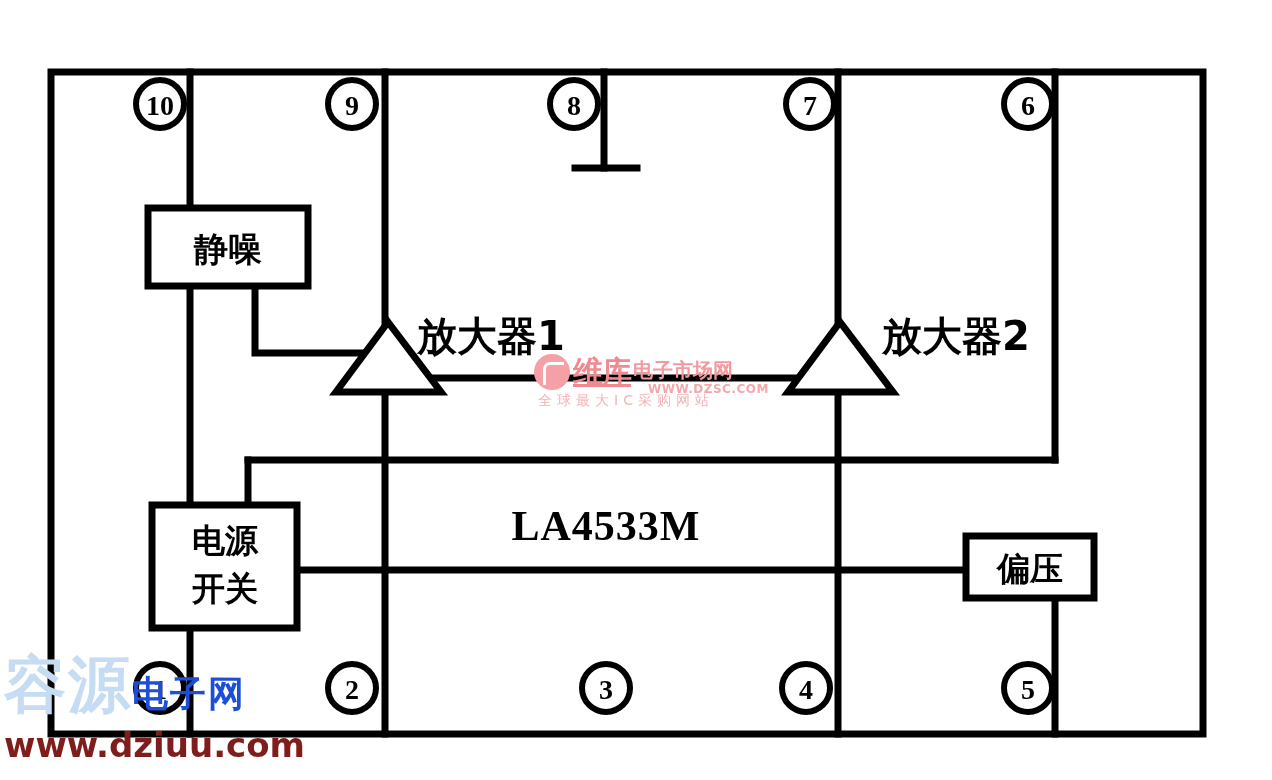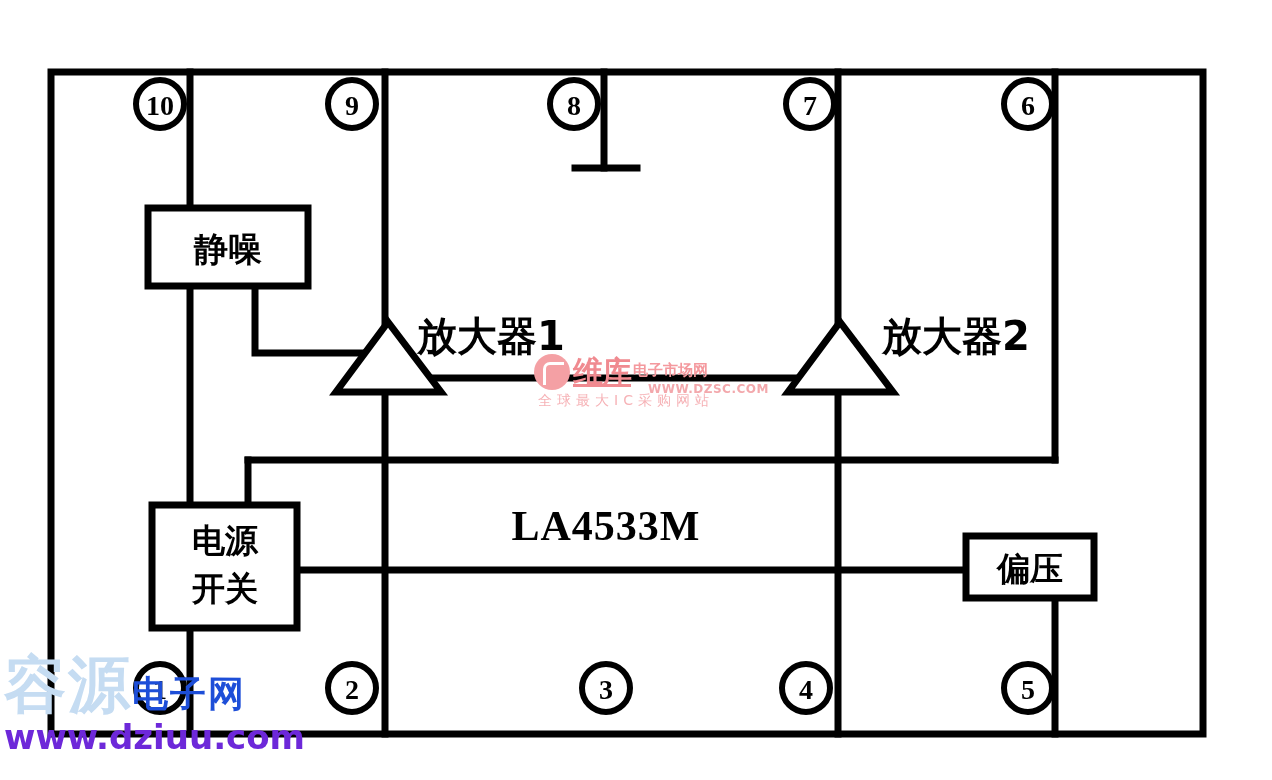--- a/index.html
+++ b/index.html
@@ -127,21 +127,21 @@
     font-family: "DejaVu Sans", sans-serif;
     font-size: 30px;
     font-weight: bold;
     color: #f08a90;
     letter-spacing: -1px;
     line-height: 1;
     text-decoration: underline;
   }
   #wm-center .wm-brand2 {
     font-family: "DejaVu Sans", sans-serif;
-    font-size: 15px;
+    font-size: 20px;
     font-weight: bold;
     color: #f4999e;
     line-height: 1;
     margin-left: 2px;
     margin-top: -4px;
   }
   #wm-center .wm-url {
     font-family: "DejaVu Sans", sans-serif;
     font-size: 12px;
     font-weight: bold;
@@ -181,23 +181,23 @@
     white-space: nowrap;
   }
   #wm-bl .wm-bl-cn2 {
     color: #1d4ed8;
     font-size: 36px;
   }
   #wm-bl .wm-bl-url {
     font-family: "DejaVu Sans", sans-serif;
     font-size: 34px;
     font-weight: bold;
-    color: #6d28d9;
+    color: #7f1d1d;
     line-height: 1;
-    margin-top: 4px;
+    margin-top: 12px;
     letter-spacing: 0px;
     text-align: center;
   }
 </style>
 </head>
 <body>
 
 <div id="stage">
 
   <svg id="diagram" viewBox="0 0 1272 780">

